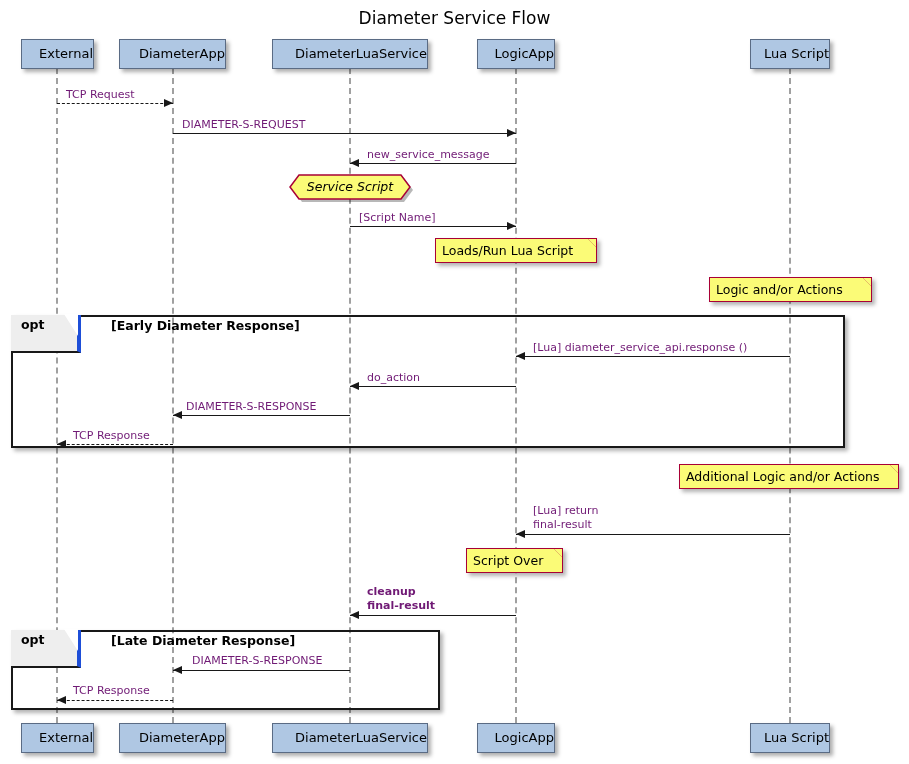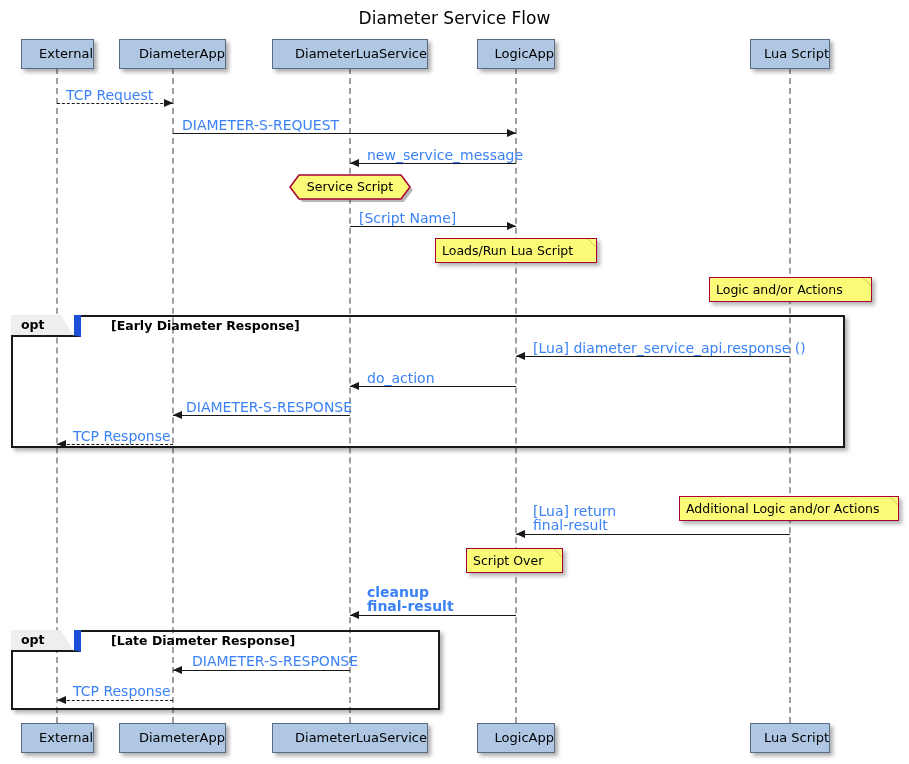--- a/index.html
+++ b/index.html
@@ -68,22 +68,22 @@
     border-bottom: 4px solid transparent;
   }
   .arrow-head.right {
     border-left: 9px solid #181818;
   }
   .arrow-head.left {
     border-right: 9px solid #181818;
   }
   .msg-label {
     position: absolute;
-    font-size: 14px;
-    color: #3b82f6;
+    font-size: 11px;
+    color: #701a75;
     font-family: "DejaVu Sans", sans-serif;
     white-space: pre;
     line-height: 14px;
   }
   
   .note {
     position: absolute;
     box-sizing: border-box;
     background: #FBFB77;
     border: 1px solid #A80036;
@@ -144,23 +144,23 @@
   .group-frame {
     position: absolute;
     box-sizing: border-box;
     border: 2px solid #181818;
     background: transparent;
     box-shadow: 3px 3px 4px rgba(0,0,0,0.30);
   }
   .group-tab {
     position: absolute;
     box-sizing: border-box;
-    height: 22px;
+    height: 38px;
     background: #EEEEEE;
-    border-right: 8px solid #1d4ed8;
+    border-right: 4px solid #1d4ed8;
     border-bottom: 2px solid #181818;
   }
   .group-tab-cut {
     position: absolute;
     right: -1px;
     top: -1px;
     width: 0;
     height: 0;
     border-left: 14px solid transparent;
     border-top: 22px solid #FFFFFF;
@@ -252,23 +252,23 @@
       <div class="msg-line" style="left: 173px; top: 670px; width: 177px;"></div>
       <div class="arrow-head left" style="top: 666px; left: 173px;"></div>
       <div class="msg-label" style="left: 192px; top: 654px;">DIAMETER-S-RESPONSE</div>
       <div class="msg-line dashed" style="left: 57px; top: 700px; width: 116px;"></div>
       <div class="arrow-head left" style="top: 696px; left: 57px;"></div>
       <div class="msg-label" style="left: 73px; top: 684px;">TCP Response</div>
     </div>
   <div id="notes-layer">
       <div class="note" style="left: 435px; top: 238px; width: 162px;">Loads/Run Lua Script</div>
       <div class="note" style="left: 709px; top: 277px; width: 163px;">Logic and/or Actions</div>
-      <div class="note" style="left: 679px; top: 464px; width: 220px; margin-top: 32px;">Additional Logic and/or Actions</div>
+      <div class="note" style="left: 679px; top: 464px; width: 220px;">Additional Logic and/or Actions</div>
       <div class="note" style="left: 466px; top: 548px; width: 97px;">Script Over</div>
-      <div class="hnote" style="left: 290px; top: 175px; width: 120px;">
+      <div class="hnote" style="left: 290px; top: 175px; width: 120px; font-style: italic;">
         <svg class="hnote-svg" width="126" height="30">
           <polygon points="12,3 114,3 123,15 114,27 12,27 3,15" fill="rgba(0,0,0,0.28)"></polygon>
           <polygon points="9,0 111,0 120,12 111,24 9,24 0,12" fill="#FBFB77" stroke="#A80036" stroke-width="1.5"></polygon>
         </svg>
         <div class="hnote-text">Service Script</div>
       </div>
     </div>
   <div id="participants-top">
       <div class="participant" style="left: 21px; top: 39px; width: 73px;">External</div>
       <div class="participant" style="left: 119px; top: 39px; width: 107px;">DiameterApp</div>

